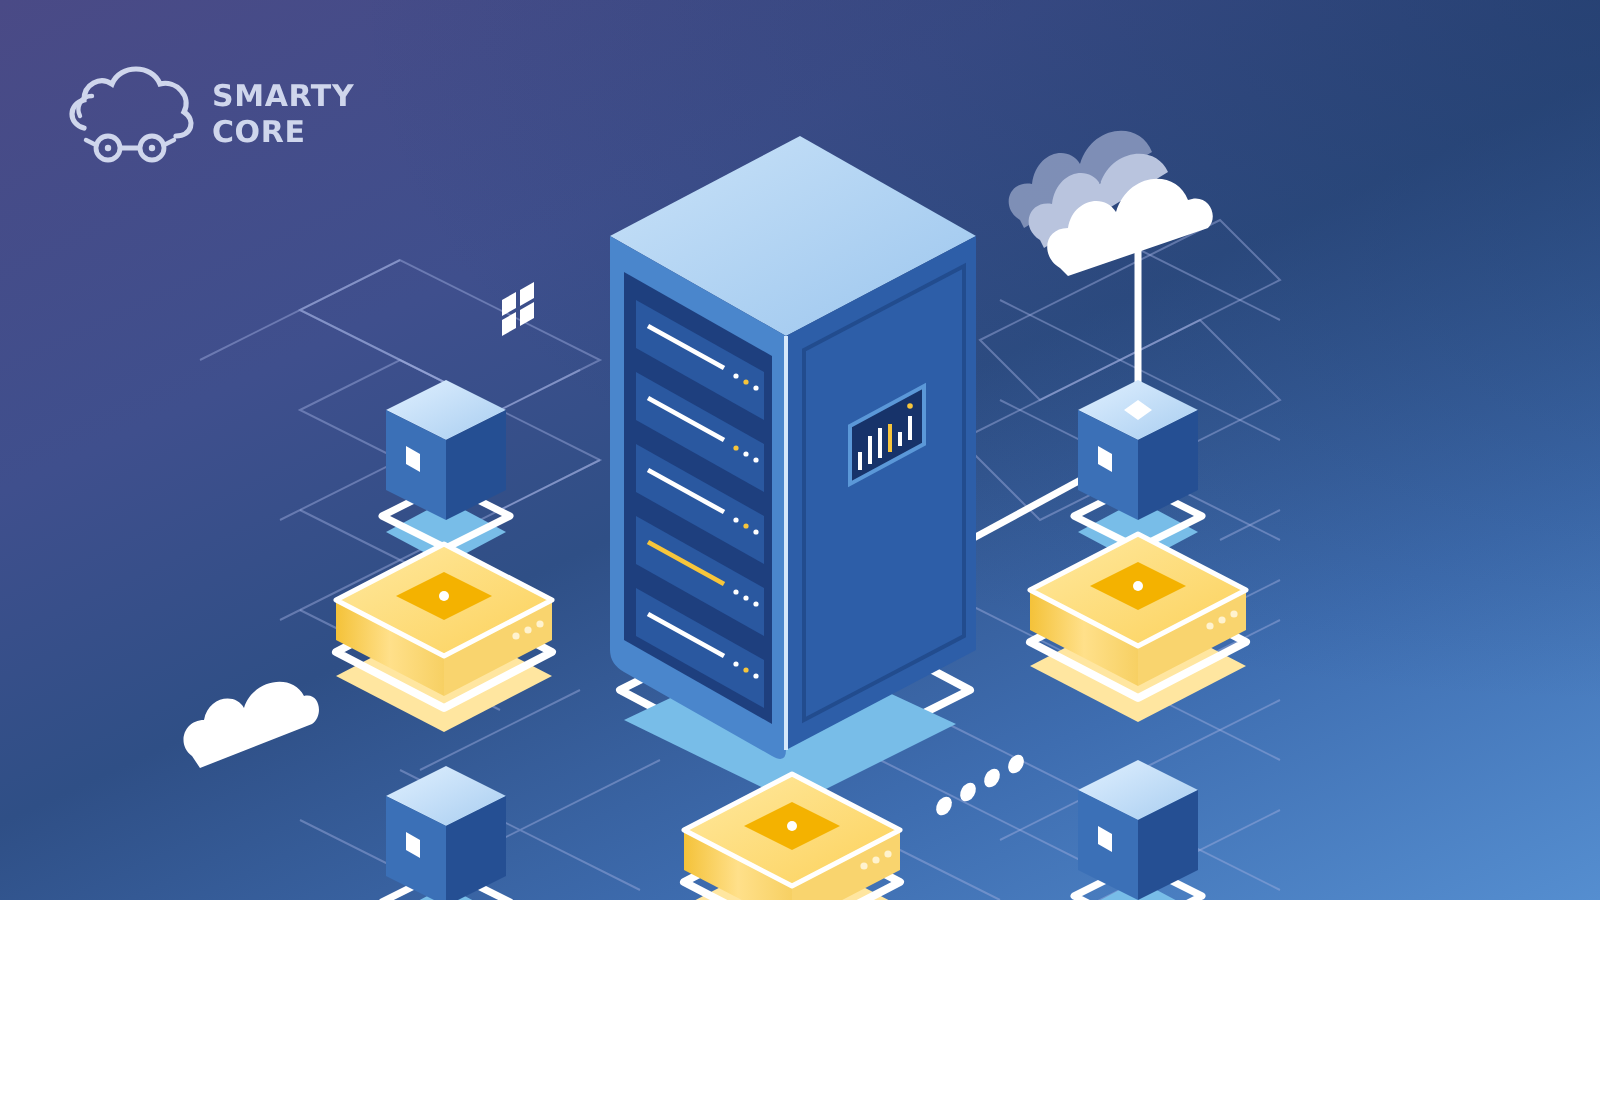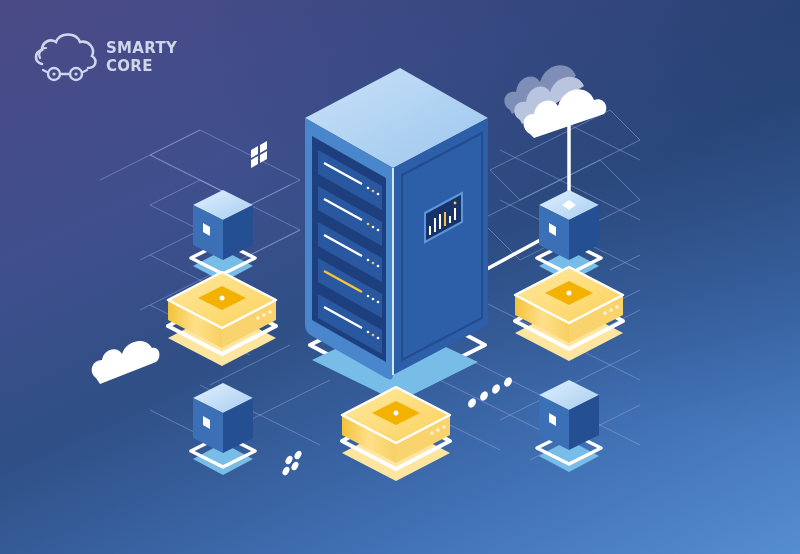--- a/index.html
+++ b/index.html
@@ -1,17 +1,17 @@
 <!DOCTYPE html>
 <html><head>
 <meta charset="utf-8">
 <style>
   html,body{margin:0;padding:0;}
   body{width:800px;height:554px;overflow:hidden;font-family:"DejaVu Sans",sans-serif;}
-  .scene{position:relative;width:800px;height:554px;overflow:hidden;
+  .scene{position:relative;width:800px;height:450px;overflow:hidden;
     background:linear-gradient(155deg,#4a4a86 0%,#3f4f8d 30%,#2f4f86 50%,#3e6db0 75%,#558ed0 100%);}
   .scene::after{content:"";position:absolute;inset:0;pointer-events:none;
     background:radial-gradient(ellipse at 100% 0%,rgba(30,55,100,0.55) 0%,rgba(30,55,100,0) 55%);}
   svg{position:absolute;left:0;top:0;}
   .logo{position:absolute;left:30px;top:28px;display:flex;align-items:center;gap:4px;z-index:3;}
   .logo-text{color:#cfd6ec;font-family:"DejaVu Sans",sans-serif;font-weight:bold;font-size:15px;line-height:18px;letter-spacing:0.3px;}
 </style>
 </head>
 <body>
 

